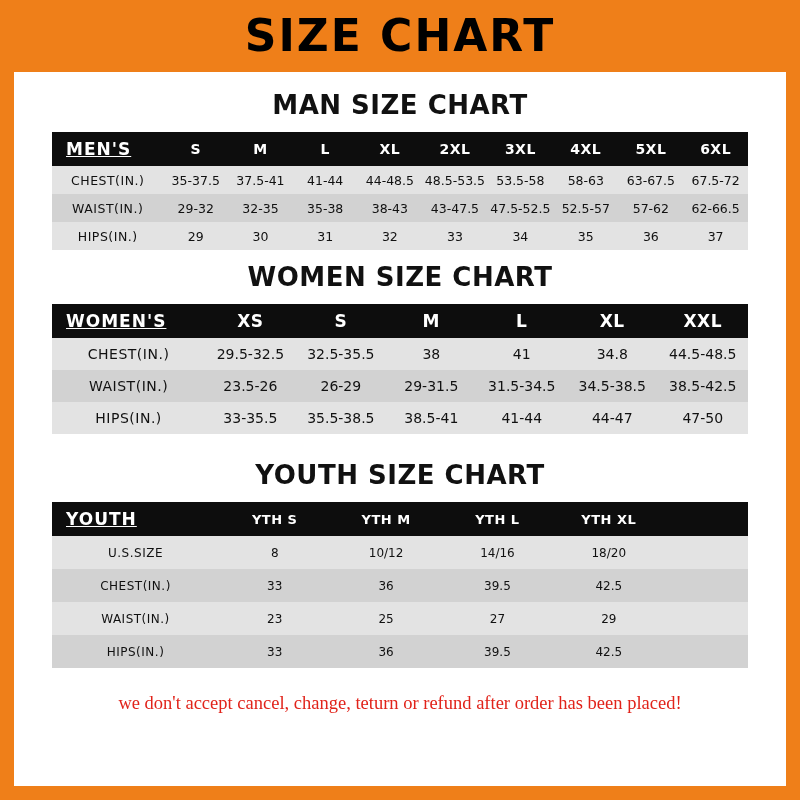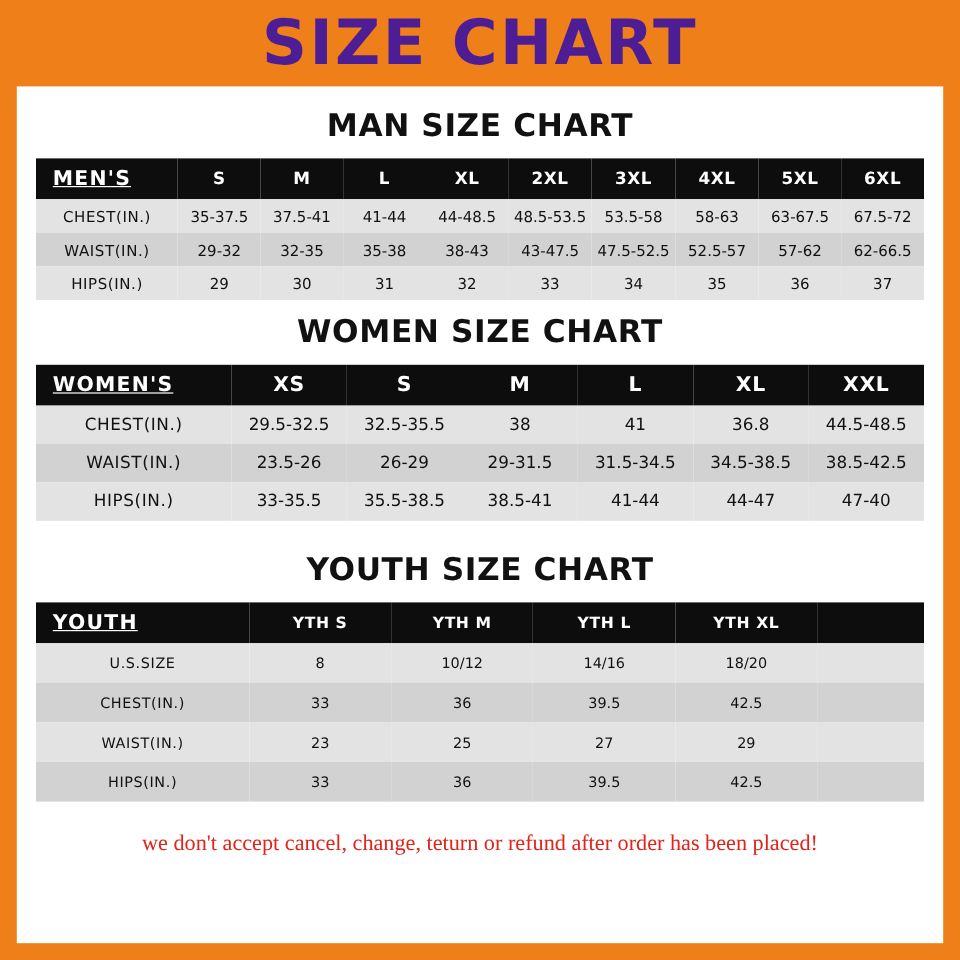--- a/index.html
+++ b/index.html
@@ -27,27 +27,27 @@
     height: 72px;
     display: flex;
     align-items: center;
     justify-content: center;
     margin-left: -14px;
     margin-right: -14px;
   }
   .banner-title {
     font-family: "DejaVu Sans", sans-serif;
     font-weight: bold;
-    font-size: 52px;
+    font-size: 44px;
     letter-spacing: 2px;
-    color: #4c1d95;
+    color: #000000;
     line-height: 1;
   }
   .section {
-    padding: 0 16px;
+    padding: 0 38px;
   }
   .section-title {
     text-align: center;
     font-family: "DejaVu Sans", sans-serif;
     font-weight: bold;
     font-size: 26px;
     color: #111111;
     letter-spacing: 0.5px;
   }
   .man-title { margin: 18px 0 12px; }
@@ -234,40 +234,40 @@
           <th>XXL</th>
         </tr>
       </thead>
       <tbody>
         <tr class="alt-light">
           <td class="first">CHEST(IN.)</td>
           <td>29.5-32.5</td>
           <td>32.5-35.5</td>
           <td>38</td>
           <td>41</td>
-          <td>36.8</td>
+          <td>34.8</td>
           <td>44.5-48.5</td>
         </tr>
         <tr class="alt-dark">
           <td class="first">WAIST(IN.)</td>
           <td>23.5-26</td>
           <td>26-29</td>
           <td>29-31.5</td>
           <td>31.5-34.5</td>
           <td>34.5-38.5</td>
           <td>38.5-42.5</td>
         </tr>
         <tr class="alt-light">
           <td class="first">HIPS(IN.)</td>
           <td>33-35.5</td>
           <td>35.5-38.5</td>
           <td>38.5-41</td>
           <td>41-44</td>
           <td>44-47</td>
-          <td>47-40</td>
+          <td>47-50</td>
         </tr>
       </tbody>
     </table>
   </div>
 
   <div class="section">
     <div class="section-title youth-title">YOUTH SIZE CHART</div>
     <table class="size-table" id="youth-table">
       <colgroup>
         <col style="width:24%">

